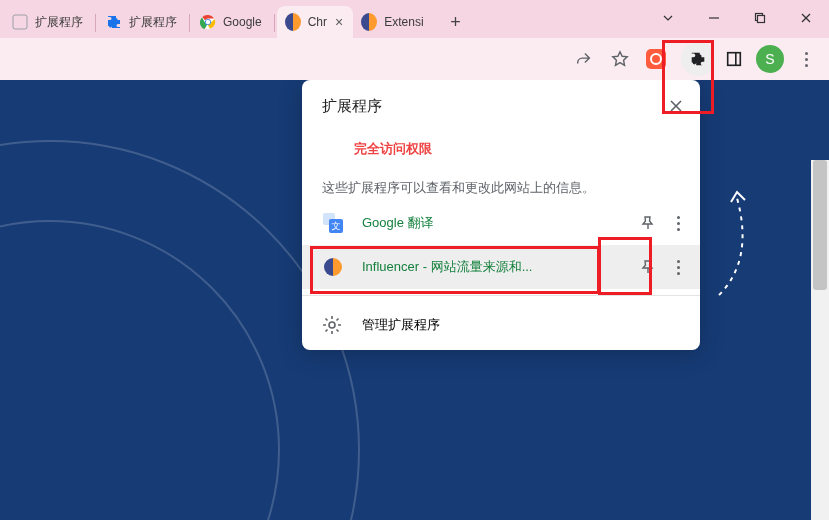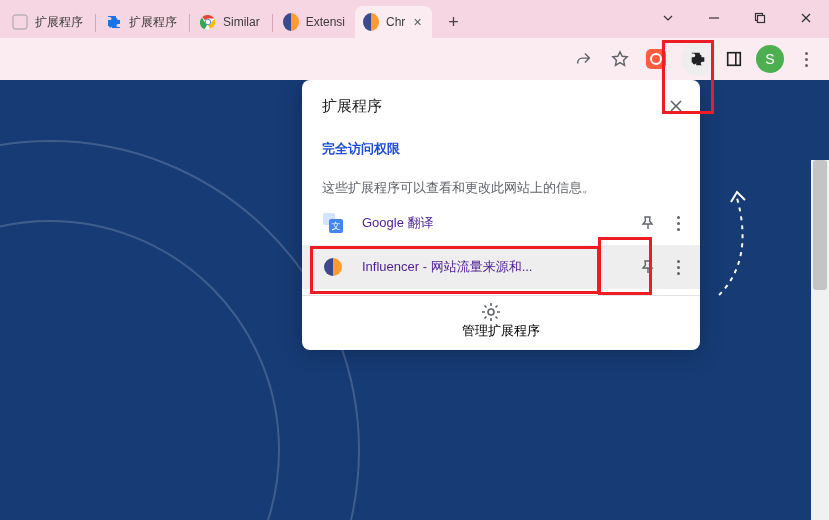--- a/index.html
+++ b/index.html
@@ -36,32 +36,32 @@
 
   .scrollbar { position:absolute; top:80px; right:0; width:18px; bottom:0; background:#f1f1f1; }
   .scrollthumb { position:absolute; left:2px; right:2px; top:0; height:130px; background:#c4c4c4; border-radius:3px; }
 
   
   .extpop { position:absolute; left:302px; top:0; width:398px; background:#fff; border-radius:8px; box-shadow:0 4px 24px rgba(0,0,0,0.22); padding-bottom:2px; z-index:40; }
   .extpop-hdr { display:flex; align-items:center; justify-content:space-between; padding:14px 12px 4px 20px; }
   .extpop-title { font-size:15px; color:#222; }
   .extpop-close { width:24px; height:24px; display:flex; align-items:center; justify-content:center; color:#5f6368; font-size:18px; }
   .section { padding:8px 20px 4px 20px; }
-  .sec-title { font-weight:600; color:#1d4ed8; margin-top:10px; }
+  .sec-title { font-weight:600; color:#ef4444; margin-top:10px;margin-left:32px; }
   .sec-desc { color:#5f6368; margin-top:21px; line-height:1.4; }
   .ext-row { display:flex; align-items:center; height:44px; padding:0 8px 0 20px; }
   .ext-row.hover { background:#eeeeee; }
   .ext-icon { width:22px; height:22px; margin-right:18px; display:flex; align-items:center; justify-content:center; flex:0 0 auto; }
-  .ext-name { flex:1; color:#4c1d95; white-space:nowrap; overflow:hidden; text-overflow:ellipsis; }
+  .ext-name { flex:1; color:#15803d; white-space:nowrap; overflow:hidden; text-overflow:ellipsis; }
   .pin-btn { width:32px; height:32px; display:flex; align-items:center; justify-content:center; border-radius:50%; }
   .more-btn { width:28px; height:32px; display:flex; align-items:center; justify-content:center; }
   .dots { display:flex; flex-direction:column; gap:3px; }
   .dots span { width:3px; height:3px; background:#5f6368; border-radius:50%; }
   .divider { height:1px; background:#e4e4e4; margin:6px 0; }
-  .manage-row { display:flex; align-items:center; height:46px; padding:0 20px;flex-direction:column; }
+  .manage-row { display:flex; align-items:center; height:46px; padding:0 20px; }
   .gear-icon { width:20px; height:20px; margin-right:20px; color:#5f6368; }
 
   
   .ic-translate { position:relative; width:20px; height:20px; }
   .ic-translate .b1 { position:absolute; left:0; top:0; width:12px; height:12px; background:#d2e3fc; border-radius:2px; }
   .ic-translate .b2 { position:absolute; right:0; bottom:0; width:14px; height:14px; background:#4285f4; border-radius:2px; display:flex; align-items:center; justify-content:center; color:#fff; font-size:9px; }
   .ic-sw { width:18px; height:18px; border-radius:50%; background:conic-gradient(#ff9a2e 0 50%, #3b4a8f 50% 100%); }
   .ic-nox { width:20px; height:20px; border-radius:5px; background:#ff5c3e; position:relative; }
   .ic-nox::after { content:""; position:absolute; left:4px; top:4px; width:12px; height:12px; border:2px solid #fff; border-radius:50%; box-sizing:border-box; }
 </style>
@@ -91,35 +91,35 @@
     <span class="ticon">
       <svg viewBox="0 0 16 16">
           <circle cx="8" cy="8" r="7" fill="#fff"></circle>
           <path d="M8 1a7 7 0 0 1 6 3.5H8a3.5 3.5 0 0 0-3 1.7L2.3 3A7 7 0 0 1 8 1z" fill="#ea4335"></path>
           <path d="M14.5 5A7 7 0 0 1 10 14.7l-2.7-4.6A3.5 3.5 0 0 0 11.5 8l3-3z" fill="#fbbc05"></path>
           <path d="M2 3.5l3 5a3.5 3.5 0 0 0 2.3 2l-2.7 4.6A7 7 0 0 1 2 3.5z" fill="#34a853"></path>
           <circle cx="8" cy="8" r="3" fill="#4285f4"></circle>
           <circle cx="8" cy="8" r="2.2" fill="#fff"></circle>
         </svg>
     </span>
-    <span class="tlabel">Similar</span>
+    <span class="tlabel">Google</span>
   </div>
   <div class="tab-sep"></div>
-  <div class="tab">
-    <span class="ticon">
-        <span class="ic-sw"></span>
-      </span>
-    <span class="tlabel">Extensi</span>
-  </div>
   <div class="tab active">
     <span class="ticon">
         <span class="ic-sw"></span>
       </span>
     <span class="tlabel">Chr</span>
     <span class="tclose">×</span>
+  </div>
+  <div class="tab">
+    <span class="ticon">
+        <span class="ic-sw"></span>
+      </span>
+    <span class="tlabel">Extensi</span>
   </div>
   <div class="newtab">+</div>
 
   <div class="wincontrols">
     <div class="wbtn">
       <svg viewBox="0 0 12 12">
           <path d="M2 4l4 4 4-4"></path>
         </svg>
     </div>
     <div class="wbtn">

